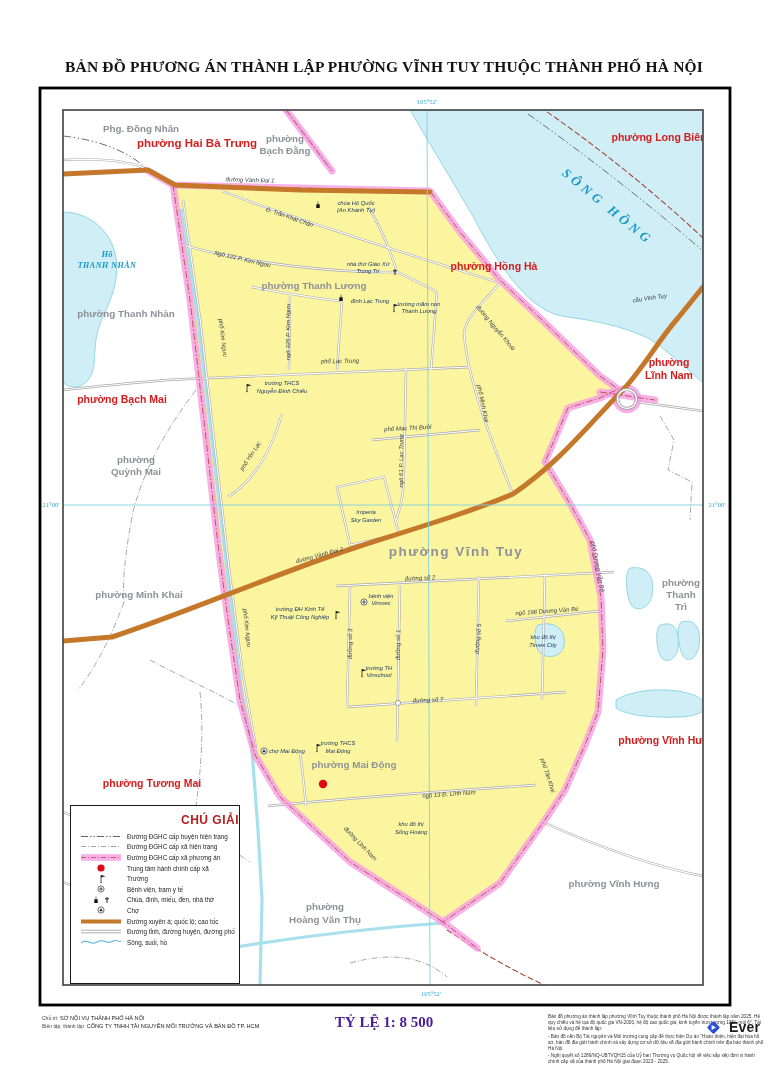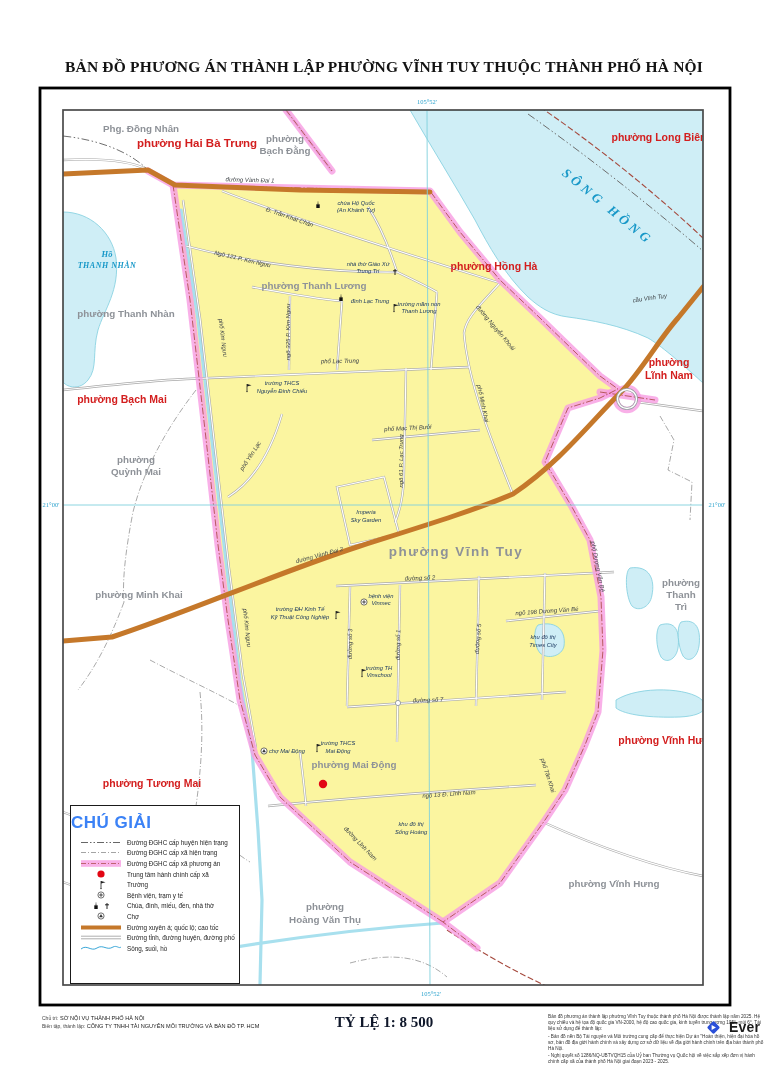--- a/index.html
+++ b/index.html
@@ -21,28 +21,28 @@
   .dash-huyen{stroke:#6e6e6e;stroke-width:1;fill:none;stroke-dasharray:8 2.5 1.5 2.5 1.5 2.5}
   .dash-xa{stroke:#9a9a9a;stroke-width:.85;fill:none;stroke-dasharray:6 2 1 2}
   .dash-red{stroke:#a5493d;stroke-width:1.1;fill:none;stroke-dasharray:6 2.5}
   .pinkband{stroke:#f79ce2;stroke-width:7;fill:none;stroke-linejoin:round;stroke-linecap:round;opacity:.8}
   .bnddash{stroke:#b05050;stroke-width:.9;fill:none;stroke-dasharray:7 2 1.5 2}
   .hw{stroke:#c5782a;fill:none;stroke-linejoin:round;stroke-linecap:round}
   .canal{stroke:#a8e0ee;stroke-width:3.2;fill:none;stroke-linecap:round}
   .grat{stroke:#7fd0dc;stroke-width:.9;fill:none}
   #legend{position:absolute;left:70px;top:805px;width:168px;height:177px;background:#fff;
     border:1.4px solid #1a1a1a;z-index:5}
-  #legend h3{margin:7px 0 4px 0;text-align:left;font-size:17px;letter-spacing:.5px;color:#3b82f6}
+  #legend h3{margin:7px 0 4px 0;text-align:right;font-size:12px;letter-spacing:.5px;color:#b91c1c}
   .lg-row{display:flex;align-items:center;height:10.6px;padding:0 4px}
   .lg-sym{width:52px;flex:0 0 52px;display:flex;justify-content:center;align-items:center}
   .lg-lab{font-size:6.3px;color:#222;white-space:nowrap}
   #credits{position:absolute;left:42px;top:1014px;font-size:5.6px;color:#222;line-height:1.45}
   #credits .lab{font-size:5px;color:#444}
   #scale-text{position:absolute;left:0;top:1014px;width:768px;text-align:center;
-    font-family:"Liberation Serif",serif;font-weight:bold;font-size:15px;color:#0f172a}
+    font-family:"Liberation Serif",serif;font-weight:bold;font-size:15px;color:#4c1d95}
   #notes{position:absolute;left:548px;top:1014px;width:216px;font-size:4.7px;color:#333;line-height:1.32;text-align:left}
   #notes p{margin:0 0 1px 0}
   #brand{position:absolute;left:706px;top:1019px;display:flex;align-items:center;gap:8px}
   #brand .bname{font-size:14px;font-weight:bold;color:#1a1a1a;letter-spacing:.2px}
 </style>
 </head>
 <body>
 
 <div id="page">
   <div id="map-title">BẢN ĐỒ PHƯƠNG ÁN THÀNH LẬP PHƯỜNG VĨNH TUY THUỘC THÀNH PHỐ HÀ NỘI</div>

